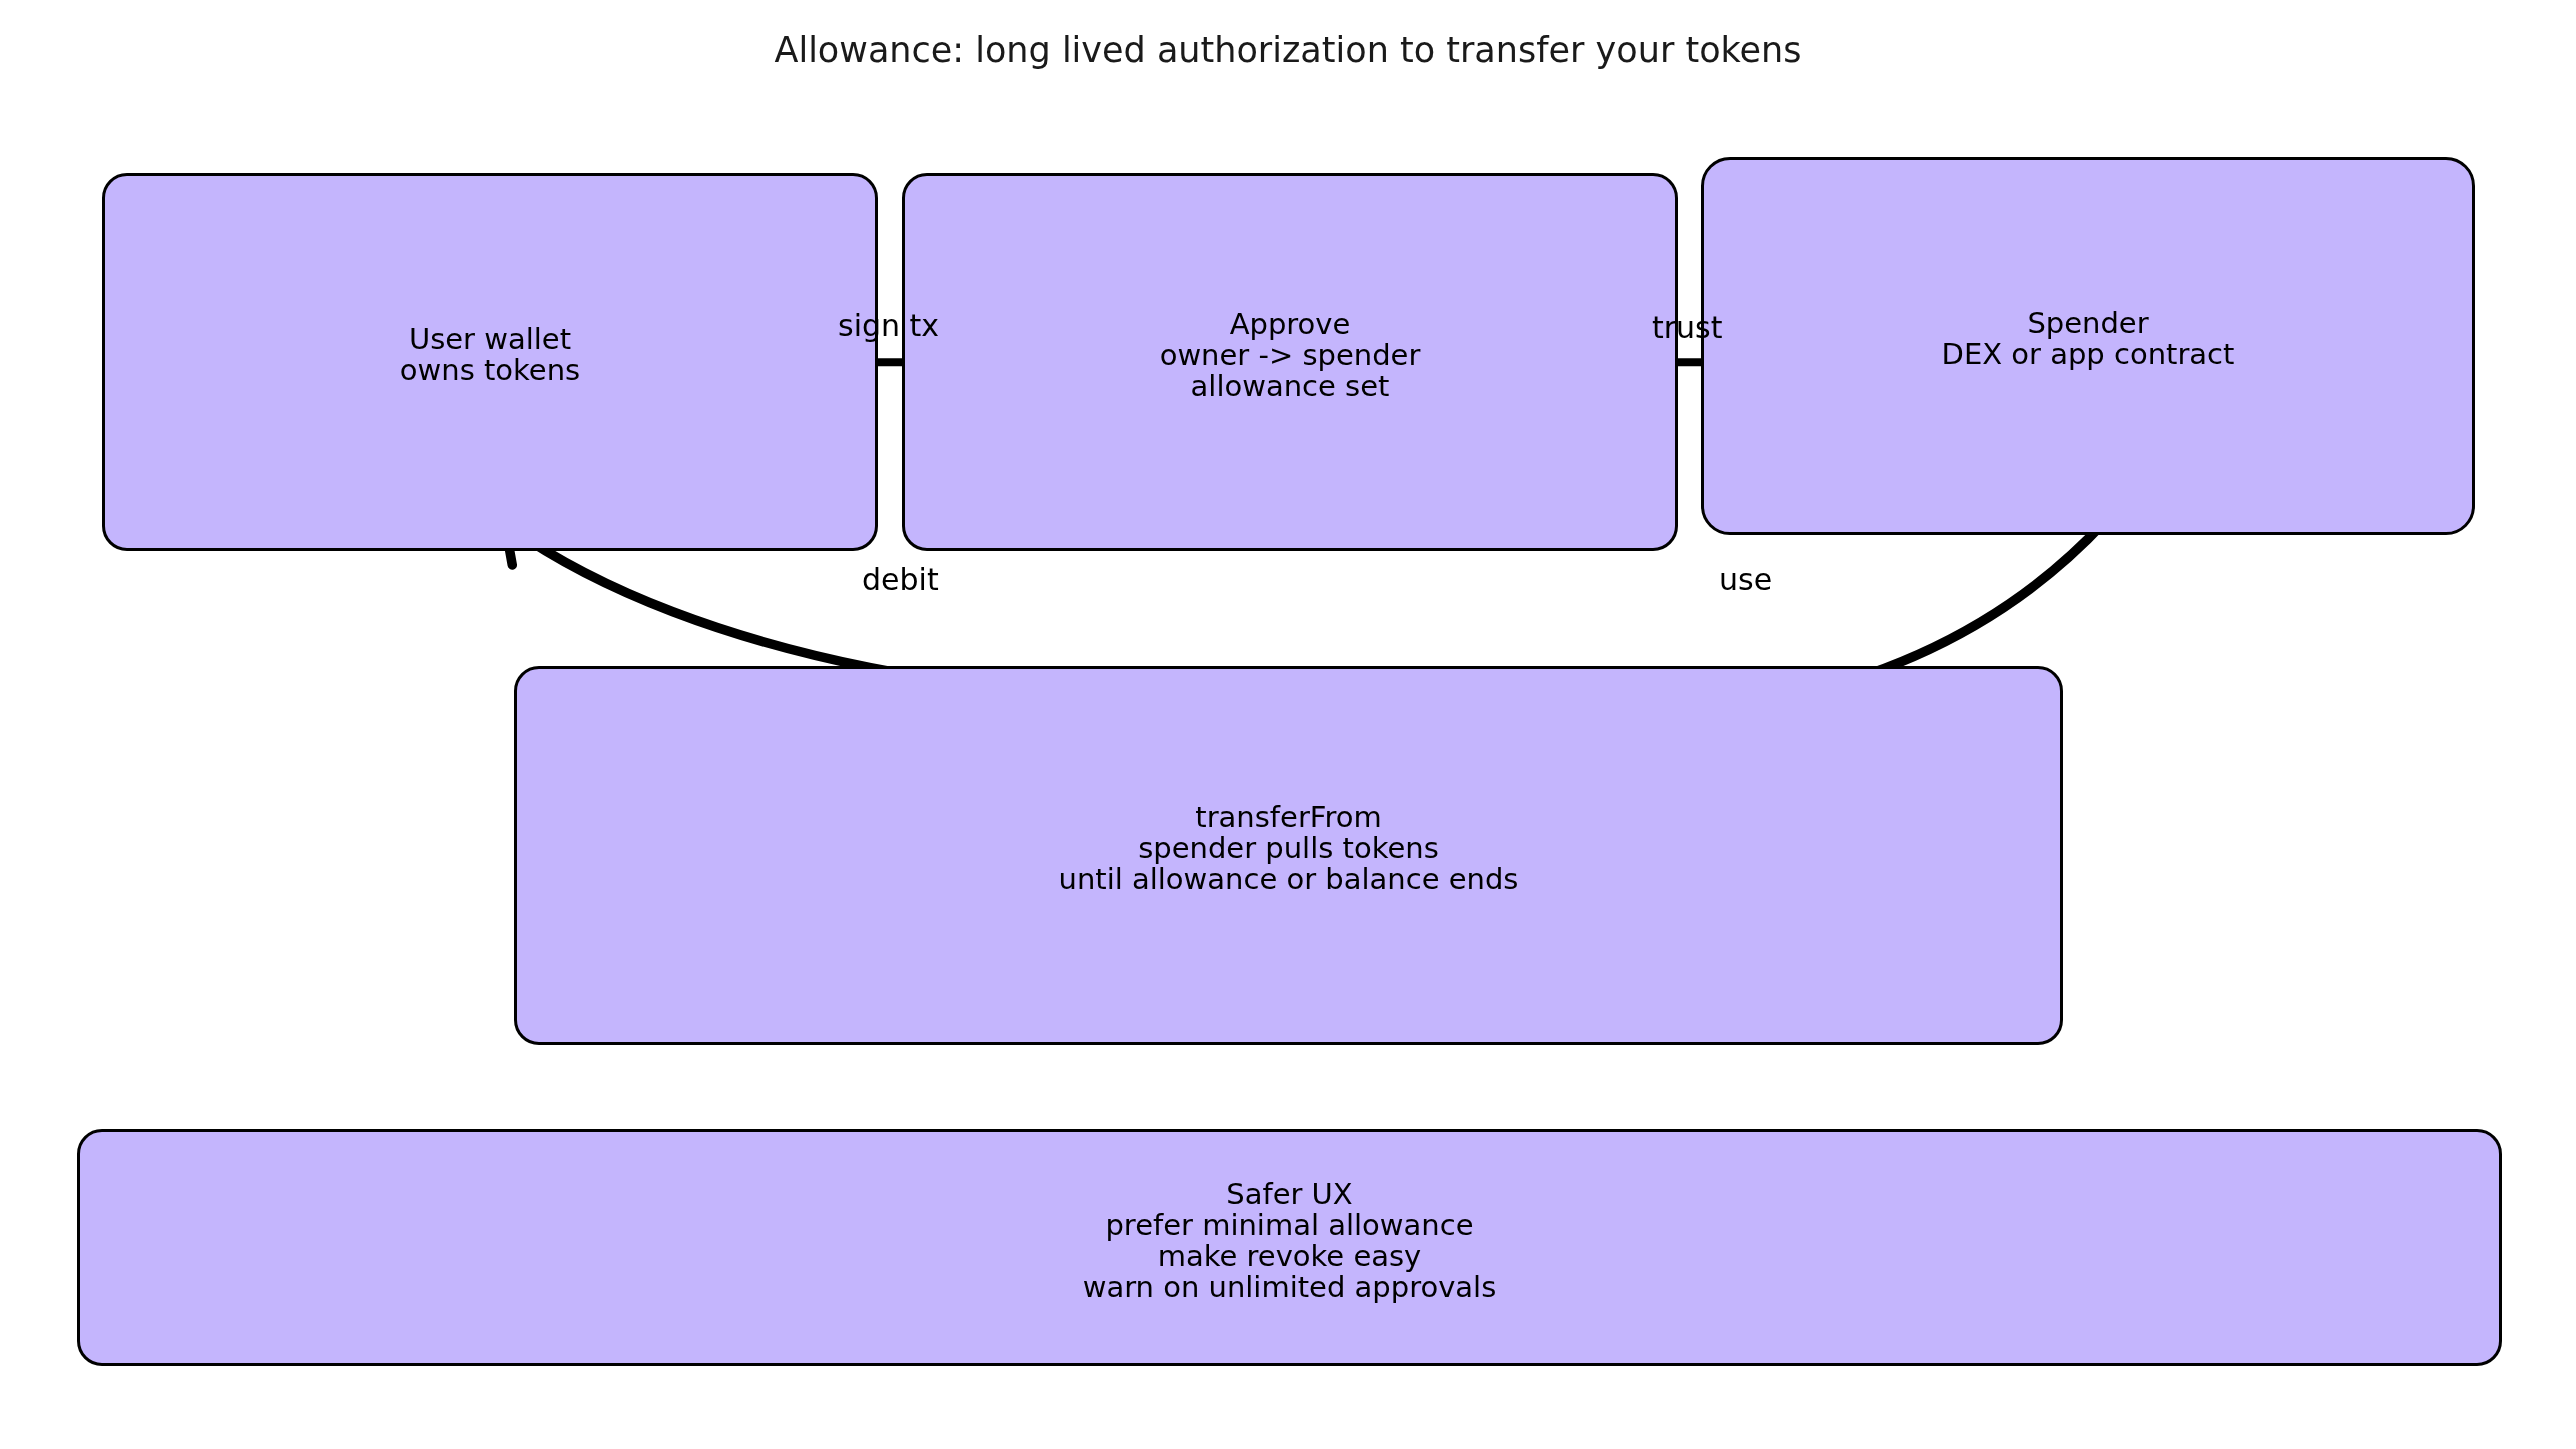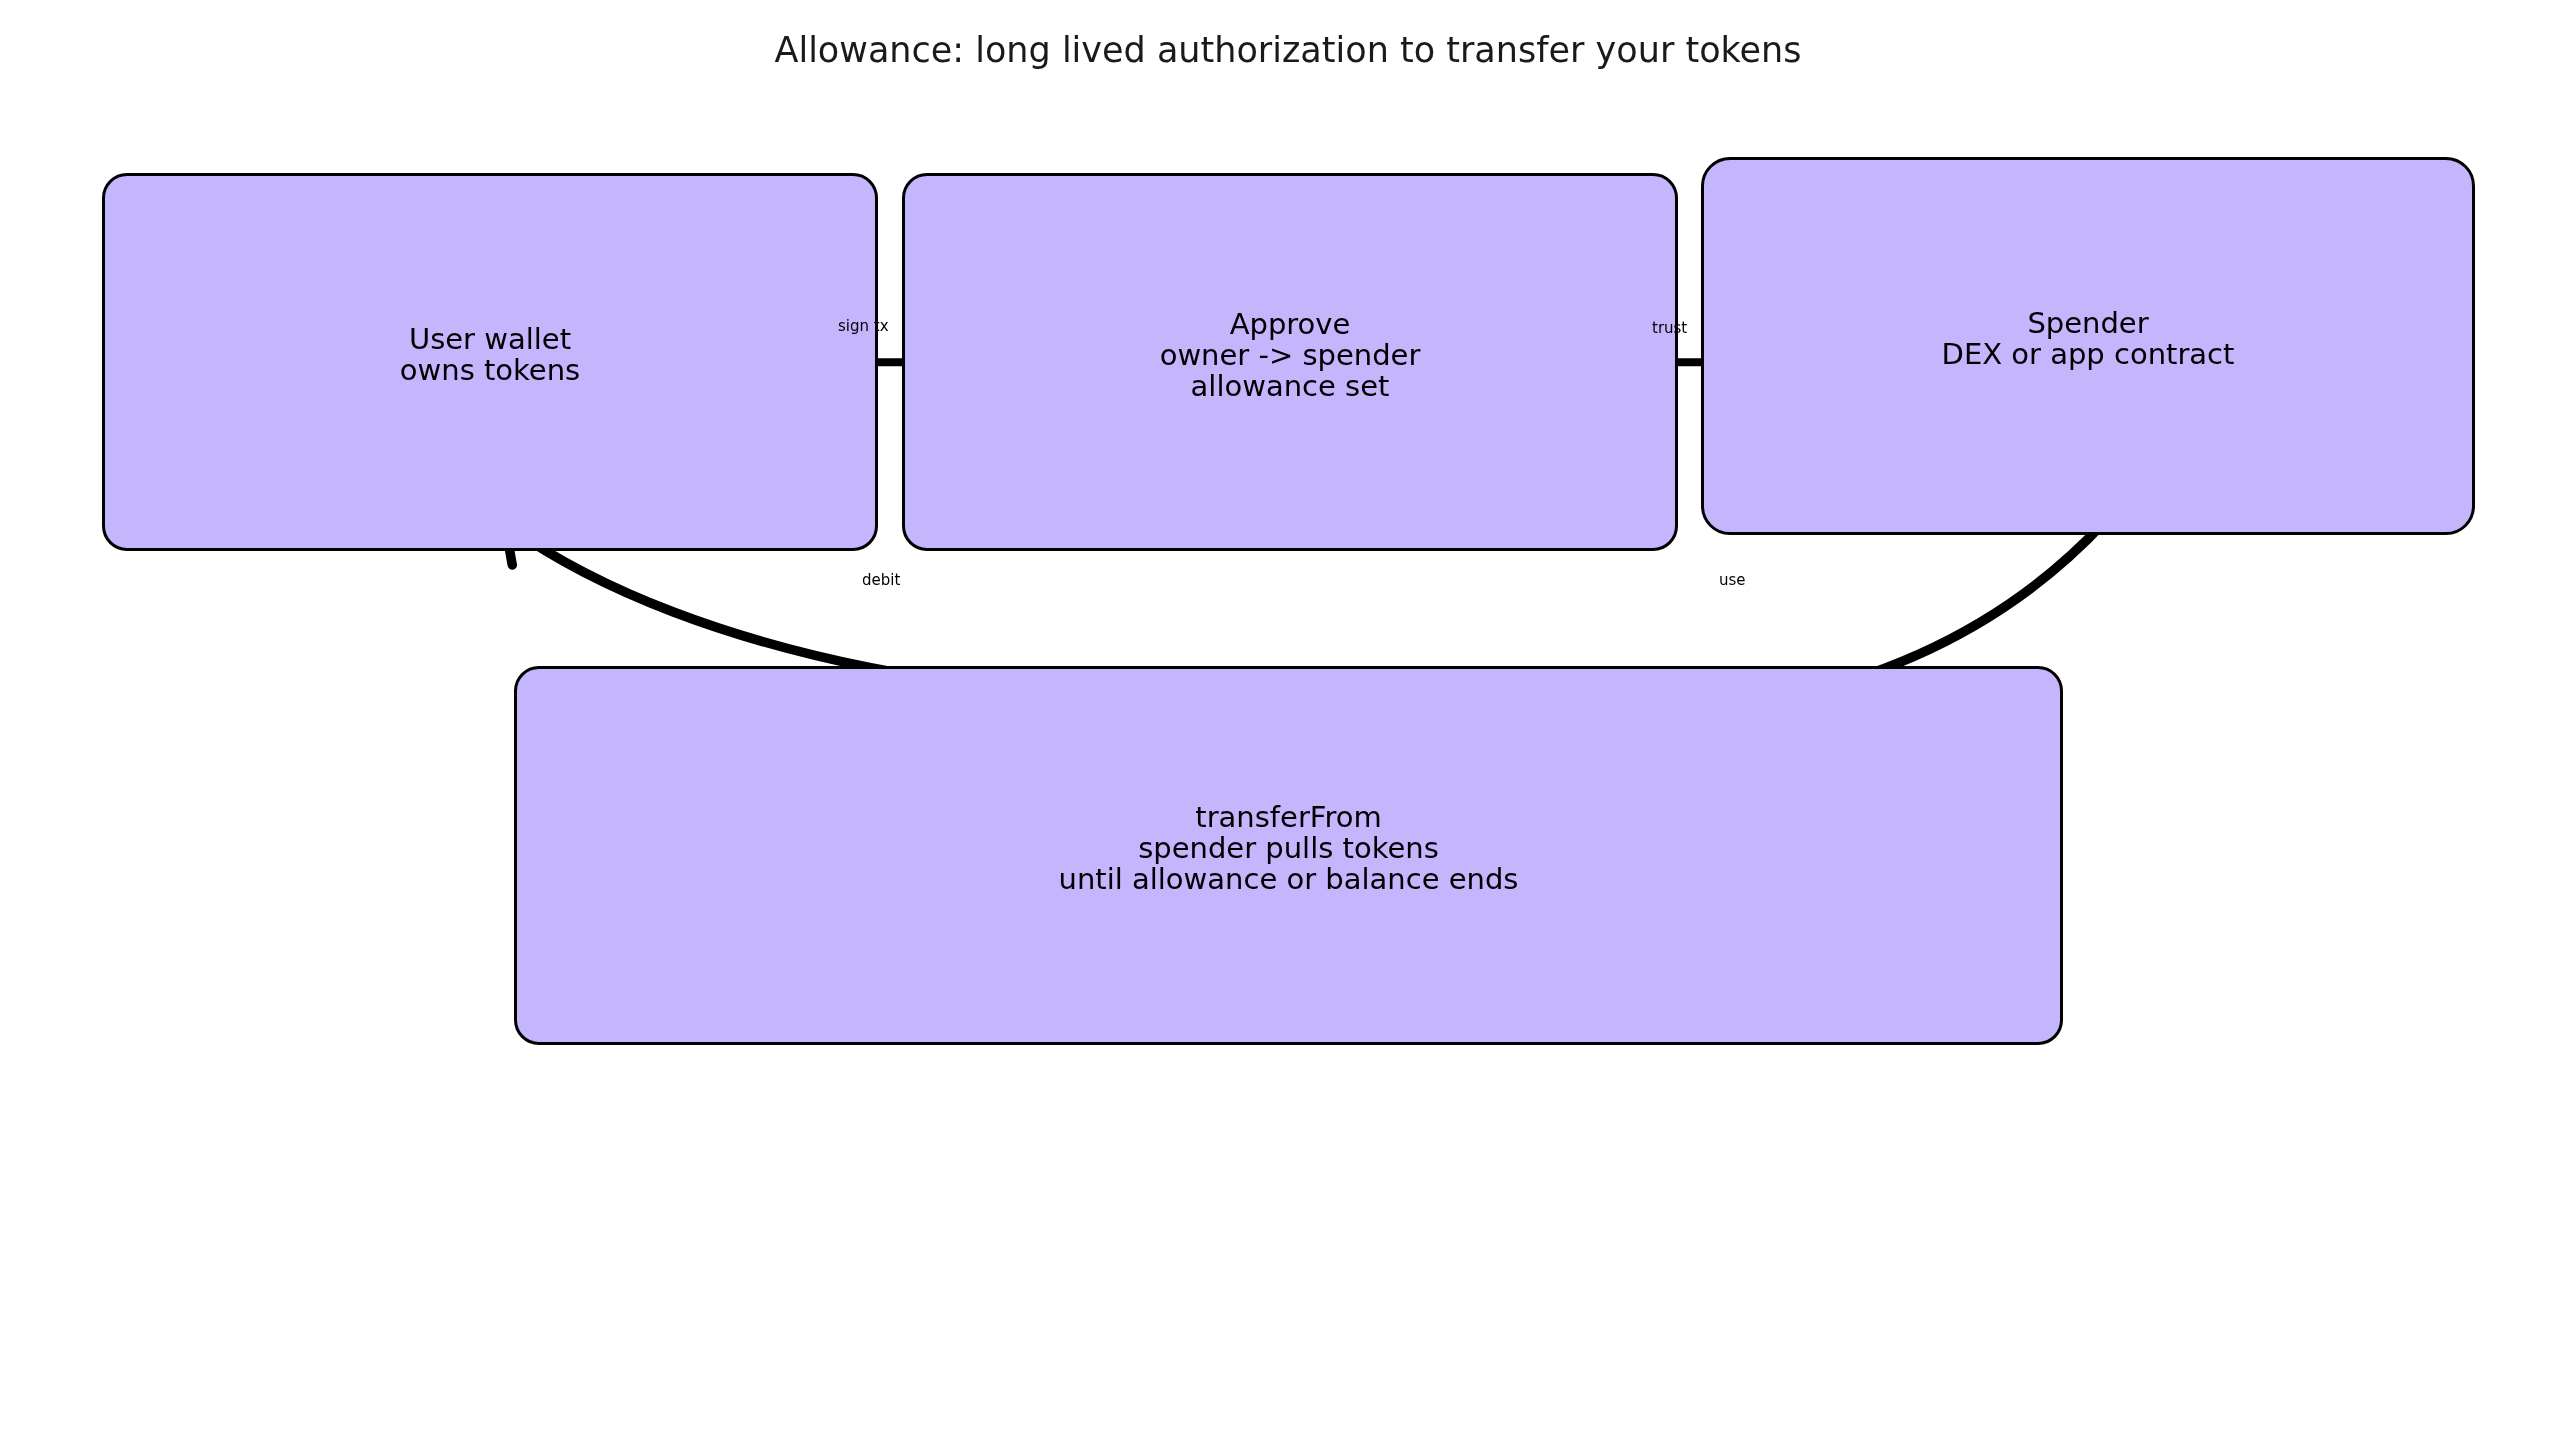--- a/index.html
+++ b/index.html
@@ -59,21 +59,21 @@
 
   
   #node-user-wallet .node-label  { transform: translateY(-6.6px); }
   #node-approve .node-label      { transform: translateY(-6.6px); }
   #node-spender .node-label      { transform: translateY(-6.6px); }
   #node-transferfrom .node-label { transform: translateY(-6.6px); }
   #node-safer-ux .node-label     { transform: translateY(-6.6px); }
 
   .edge-label {
     position: absolute;
-    font-size: 15px;
+    font-size: 30px;
     line-height: 26px;
     white-space: nowrap;
     color: #000000;
     text-align: center;
   }
   #edge-label-sign-tx { left: 838px; top: 313px; }
   #edge-label-trust   { left: 1652px; top: 315px; }
   #edge-label-debit   { left: 862px; top: 567px; }
   #edge-label-use     { left: 1674px; top: 567px; margin-left: 45px; }
 
@@ -131,20 +131,26 @@
     <div class="node-label">Spender
 DEX or app contract</div>
   </div>
 
   <div class="node" id="node-transferfrom">
     <div class="node-label">transferFrom
 spender pulls tokens
 until allowance or balance ends</div>
   </div>
 
+  <div class="node" id="node-safer-ux">
+    <div class="node-label">Safer UX
+prefer minimal allowance
+make revoke easy
+warn on unlimited approvals</div>
+  </div>
 
   <div class="edge-label" id="edge-label-sign-tx">sign tx</div>
 
   <div class="edge-label" id="edge-label-trust">trust</div>
 
   <div class="edge-label" id="edge-label-debit">debit</div>
 
   <div class="edge-label" id="edge-label-use">use</div>
 
 </div>

